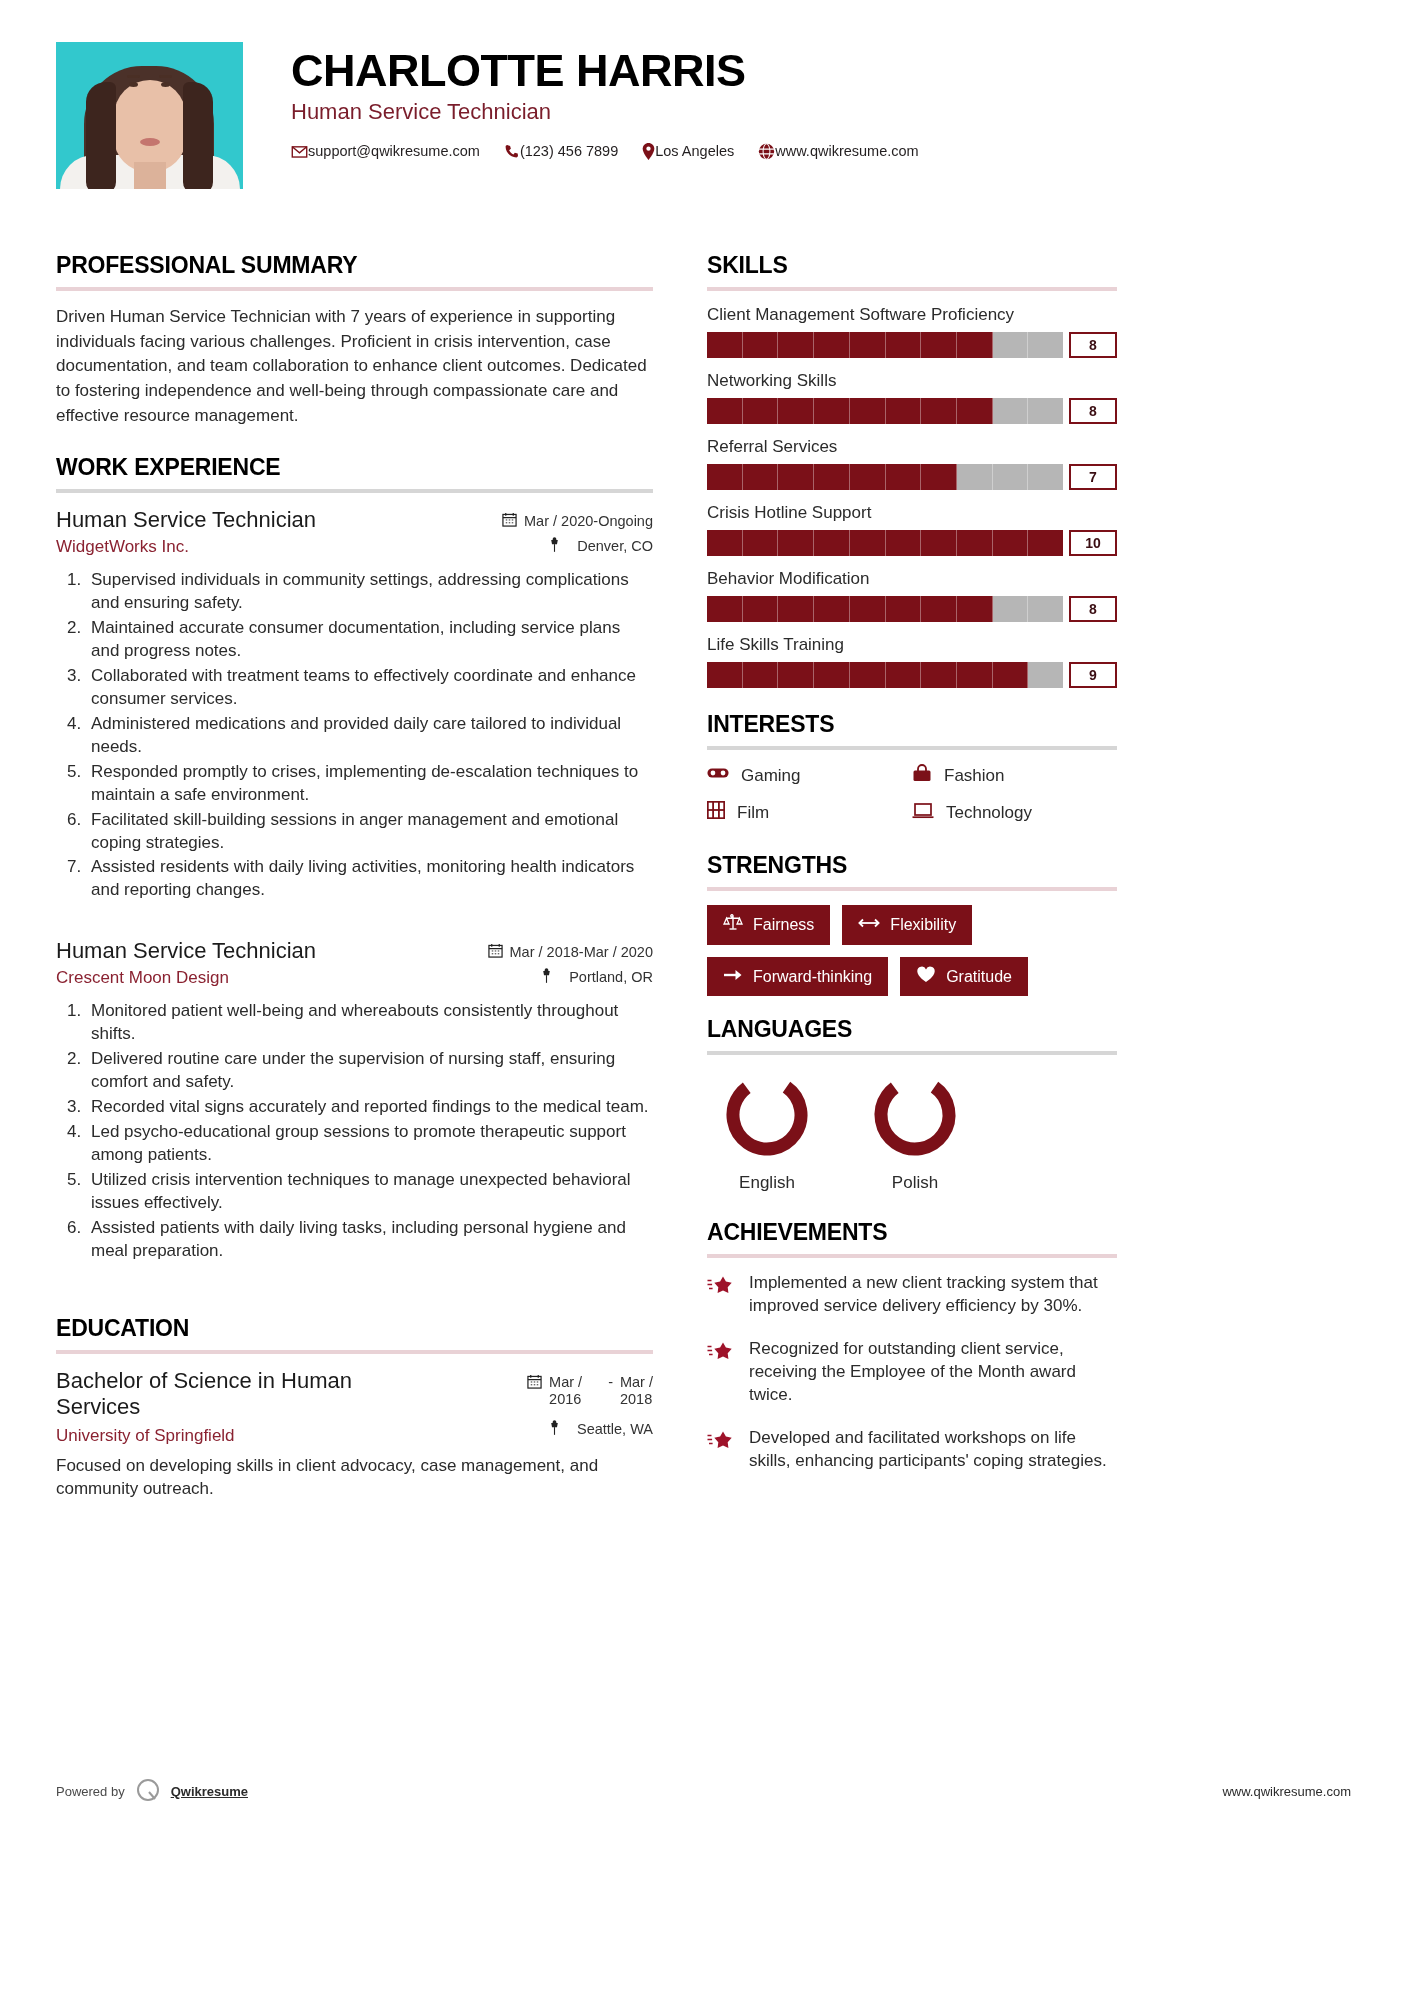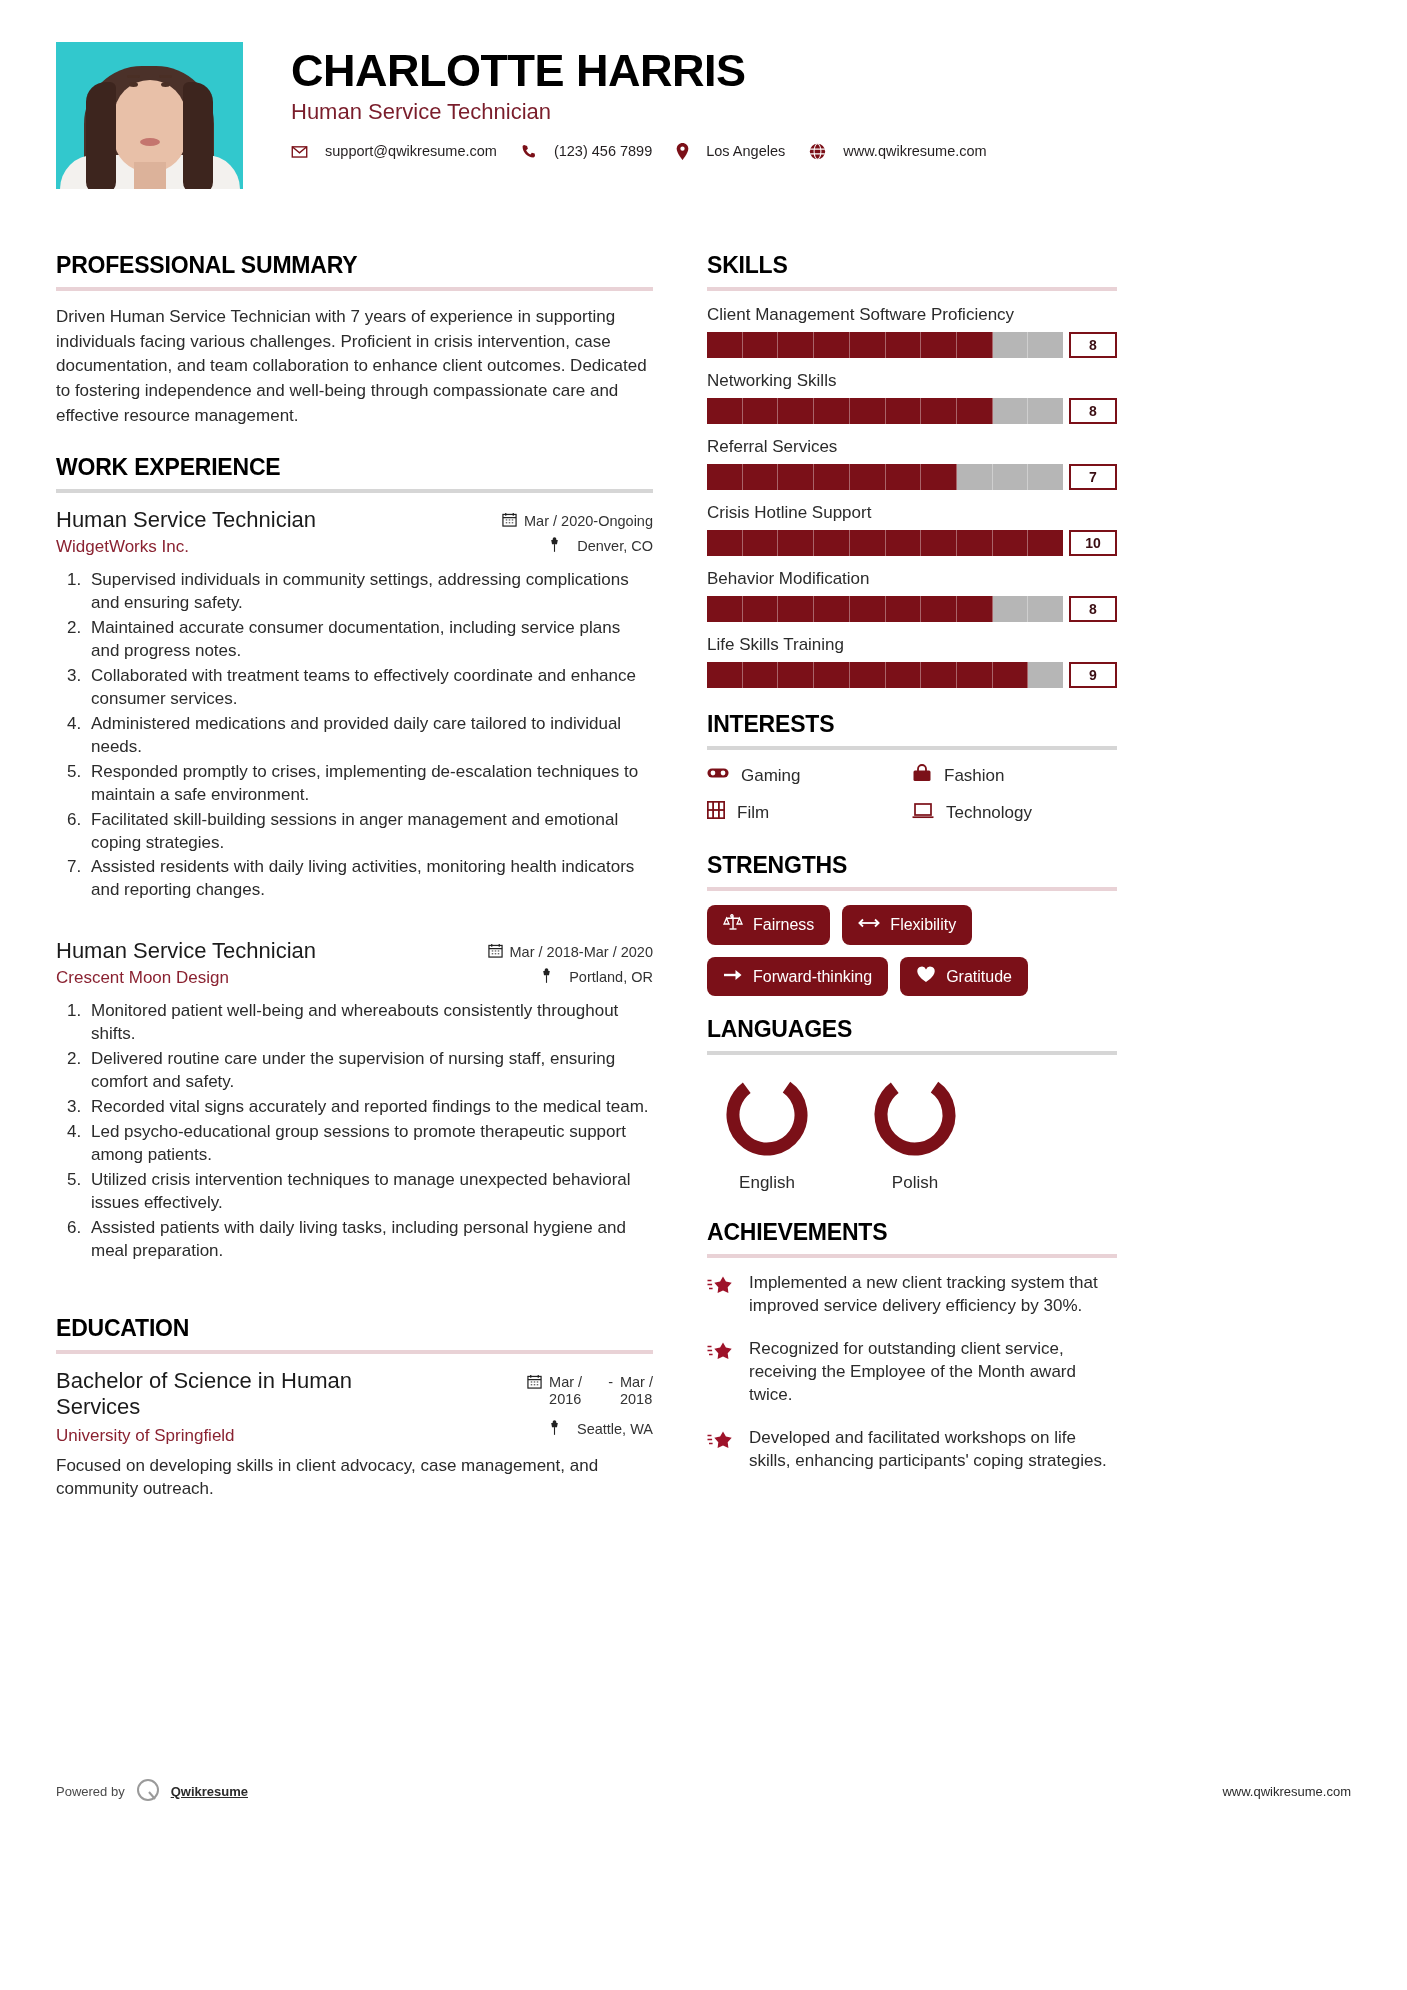--- a/index.html
+++ b/index.html
@@ -60,21 +60,21 @@
   .neck { position:absolute; left:78px; top:120px; width:32px; height:28px; background:#dcb29a; }
 
   .name-block { padding-left: 48px; padding-top: 8px; flex: 1; }
   .name {
     font-size: 45px; font-weight: 800; letter-spacing: -0.5px;
     color: #000; line-height: 1.02;
   }
   .job-title { font-size: 22px; color: #7a1d2b; margin-top: 5px; font-weight: 400; }
 
   .contacts { display: flex; align-items: center; gap: 0; margin-top: 18px; font-size: 14.5px; color: #231f20; }
-  .contact-item { display: flex; align-items: center; gap: 17px; margin-right: 24px; }
+  .contact-item { display: flex; align-items: center; gap: 0; margin-right: 24px; }
   .contact-item svg { display: block; }
 
   
   .cols { display: flex; margin-top: 22px; }
   .col-left { width: 627px; padding-right: 30px; }
   .col-right { width: 410px; margin-left: 24px; }
 
   .sec-title {
     font-size: 23px; font-weight: 800; color: #000; letter-spacing: -0.2px;
     text-transform: uppercase;
@@ -119,21 +119,21 @@
   }
 
   
   .interests { display: flex; flex-wrap: wrap; }
   .interest { width: 50%; display: flex; align-items: center; gap: 12px; font-size: 17px; color: #2b2b2b; margin-bottom: 14px; }
 
   
   .strengths { display: flex; flex-wrap: wrap; gap: 12px; }
   .strength {
     background: #7b1018; color: #fff; font-size: 16px;
-    padding: 9px 16px; display: flex; align-items: center; gap: 10px; border-radius: 8px;
+    padding: 9px 16px; display: flex; align-items: center; gap: 10px;
   }
 
   
   .langs { display: flex; justify-content: flex-start; gap: 52px; padding-left: 12px; }
   .lang { text-align: center; width: 96px; }
   .lang-label { font-size: 17px; color: #2b2b2b; margin-top: 8px; }
 
   
   .ach { display: flex; gap: 14px; margin-bottom: 20px; }
   .ach-text { font-size: 17px; line-height: 1.35; color: #2b2b2b; }

